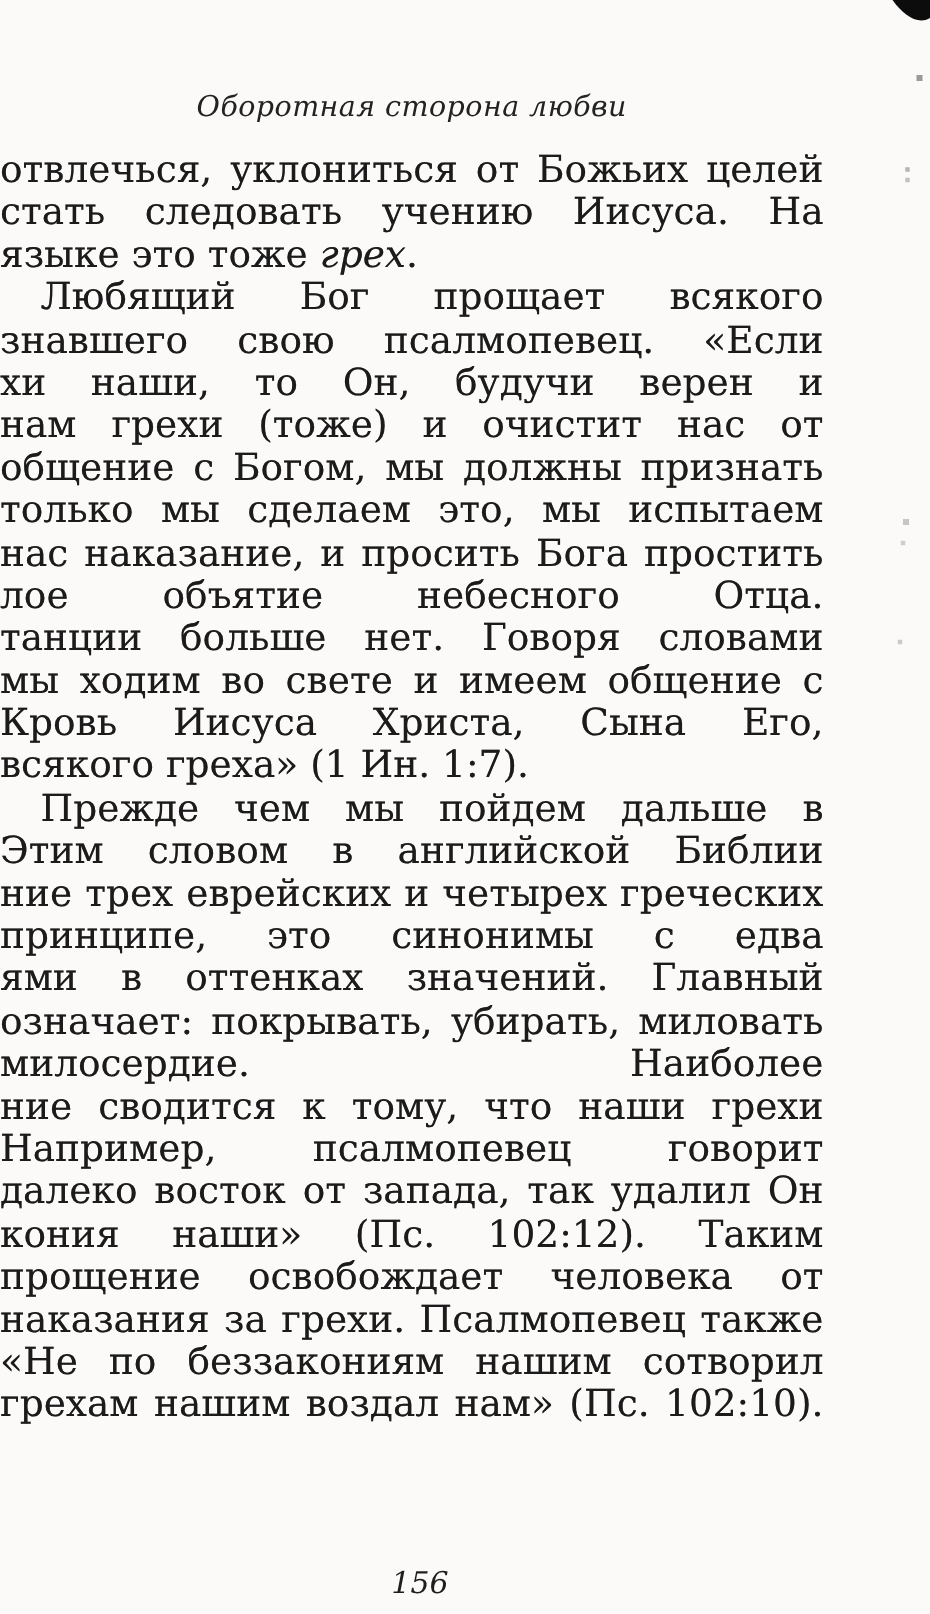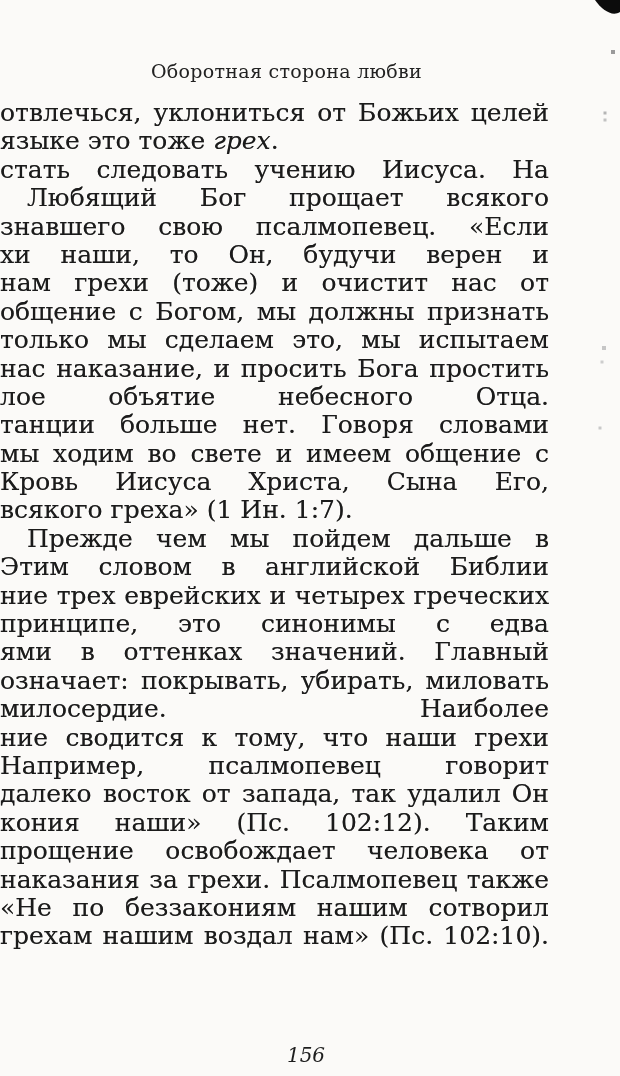--- a/index.html
+++ b/index.html
@@ -20,25 +20,25 @@
     position: absolute;
     top: 0;
     right: 0;
   }
   .running-head {
     position: absolute;
     top: 58px;
     left: 0;
     width: 549px;
     text-align: center;
+    font-style: italic;
     font-size: 19px;
     line-height: 26px;
     letter-spacing: 0.3px;
     color: #222;
-    padding-left: 12px;
   }
   .body-text {
     position: absolute;
     top: 99px;
     left: 0;
     width: 549px;
     font-size: 25px;
     text-shadow: 0 0 0.4px rgba(20,20,20,0.55);
   }
   .line {
@@ -61,21 +61,20 @@
   .page-number {
     position: absolute;
     top: 1042px;
     left: 0;
     width: 560px;
     text-align: center;
     font-style: italic;
     font-size: 20px;
     line-height: 26px;
     color: #1e1e1e;
-    padding-left: 26px;
   }
   .specks {
     position: absolute;
     top: 0;
     left: 0;
     width: 2px;
     height: 2px;
     background: transparent;
     box-shadow:
       612px 51px 0 1px #9a9a9a,
@@ -93,22 +92,22 @@
 
   <svg class="corner" width="26" height="17" viewBox="0 0 26 17" aria-hidden="true">
     <path d="M1,0 L26,0 L26,12 C18,17 8,10 1,0 Z" fill="#0c0c0c"></path>
   </svg>
 
   <div class="running-head">Оборотная сторона любви</div>
 
   <div class="body-text">
       <div>
         <div class="line"><span>отвлечься, уклониться от Божьих целей и пере-</span></div>
+        <div class="line"><span>стать следовать учению Иисуса. На библейском</span></div>
         <div class="line end"><span>языке это тоже </span><span class="it">грех</span><span>.</span></div>
-        <div class="line"><span>стать следовать учению Иисуса. На библейском</span></div>
       </div>
       <div>
         <div class="line indent"><span>Любящий Бог прощает всякого человека, при-</span></div>
         <div class="line"><span>знавшего свою псалмопевец. «Если исповедуем гре-</span></div>
         <div class="line"><span>хи наши, то Он, будучи верен и праведен, простит</span></div>
         <div class="line"><span>нам грехи (тоже) и очистит нас от всякой неправ-</span></div>
         <div class="line"><span>общение с Богом, мы должны признать свои грехи,</span></div>
         <div class="line"><span>только мы сделаем это, мы испытаем нежное и теп-</span></div>
         <div class="line"><span>нас наказание, и просить Бога простить нас. Как</span></div>
         <div class="line"><span>лое объятие небесного Отца. Разделяющей нас дис-</span></div>

